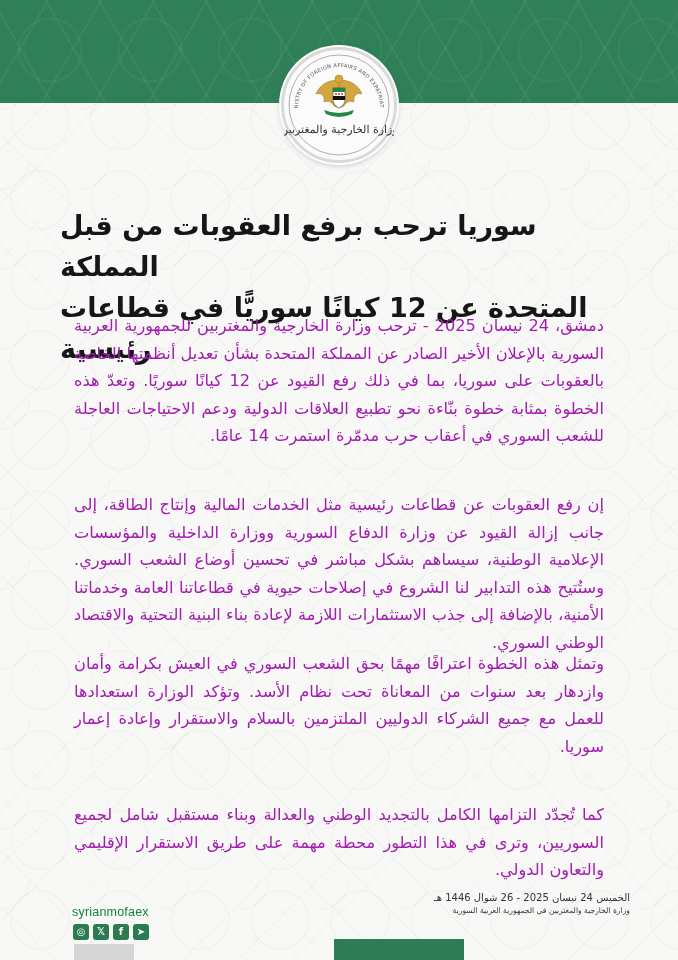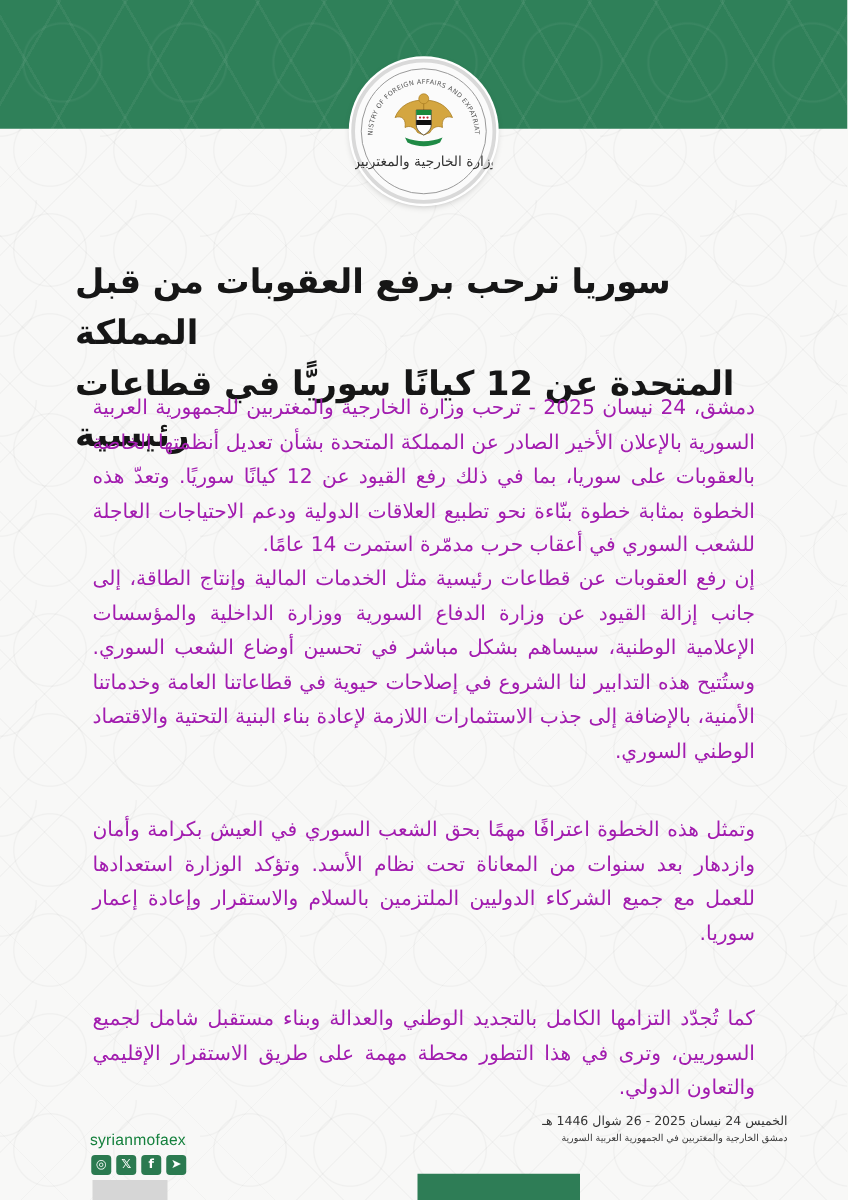--- a/index.html
+++ b/index.html
@@ -45,21 +45,21 @@
     color: #161616;
   }
   .body-text {
     position: absolute; left: 74px; width: 530px;
     direction: rtl; text-align: justify; text-align-last: right;
     font-family: "DejaVu Sans", sans-serif;
     font-size: 16.2px; line-height: 27.5px;
     color: #a21caf;
   }
   #p1 { top: 312px; }
-  #p2 { top: 449px; }
+  #p2 { top: 491px; }
   #p3 { top: 650px; }
   #p4 { top: 780px; margin-top: 21px; }
   .handle {
     position: absolute; left: 72px; top: 905px;
     font-family: "Liberation Sans", sans-serif;
     font-size: 12.5px; color: #15803d; letter-spacing: 0.2px;
   }
   .socials {
     position: absolute; left: 73px; top: 924px;
     display: flex; gap: 4px;
@@ -139,15 +139,15 @@
 
 <div class="socials">
   <a class="social-btn">◎</a>
   <a class="social-btn">𝕏</a>
   <a class="social-btn">f</a>
   <a class="social-btn">➤</a>
 </div>
 
 <div class="gray-bar"></div>
 
-<div class="footer-org">دمشق الخارجية والمغتربين في الجمهورية العربية السورية</div>
+<div class="footer-org">وزارة الخارجية والمغتربين في الجمهورية العربية السورية</div>
 <div class="footer-date">الخميس 24 نيسان 2025 - 26 شوال 1446 هـ</div>
 <div class="green-bar"></div>
 
 </body></html>

